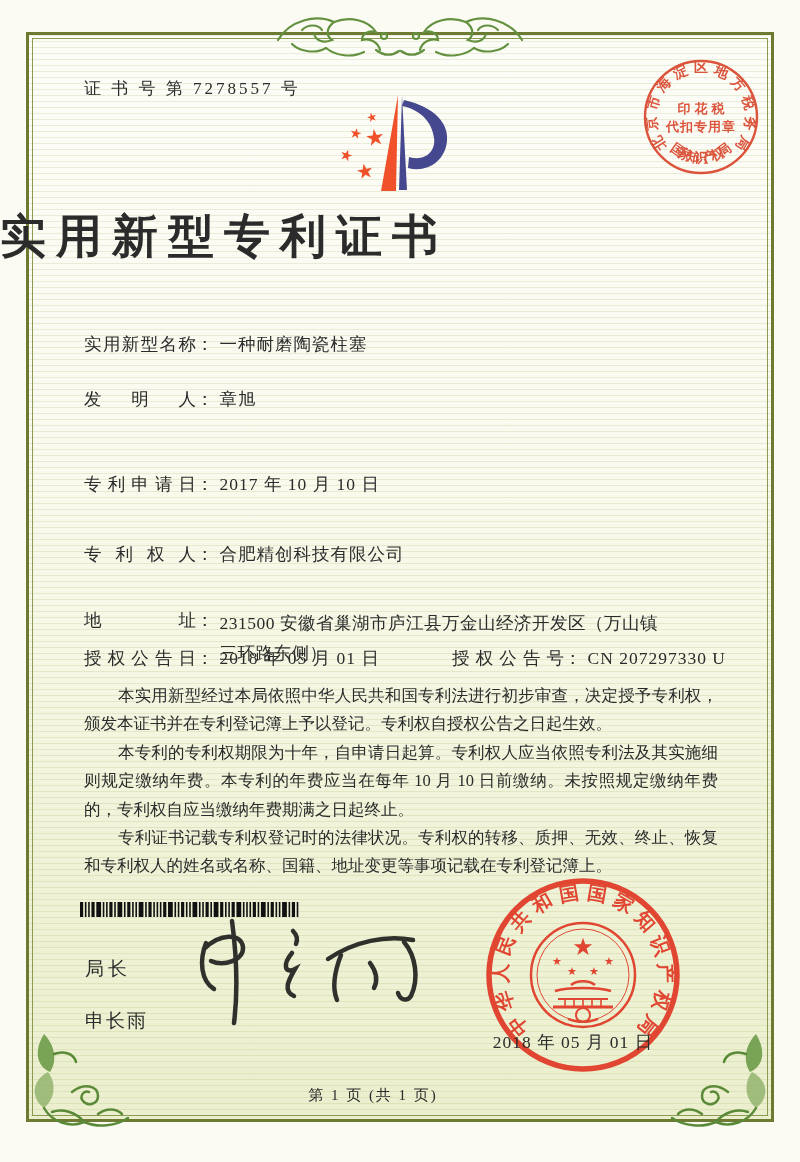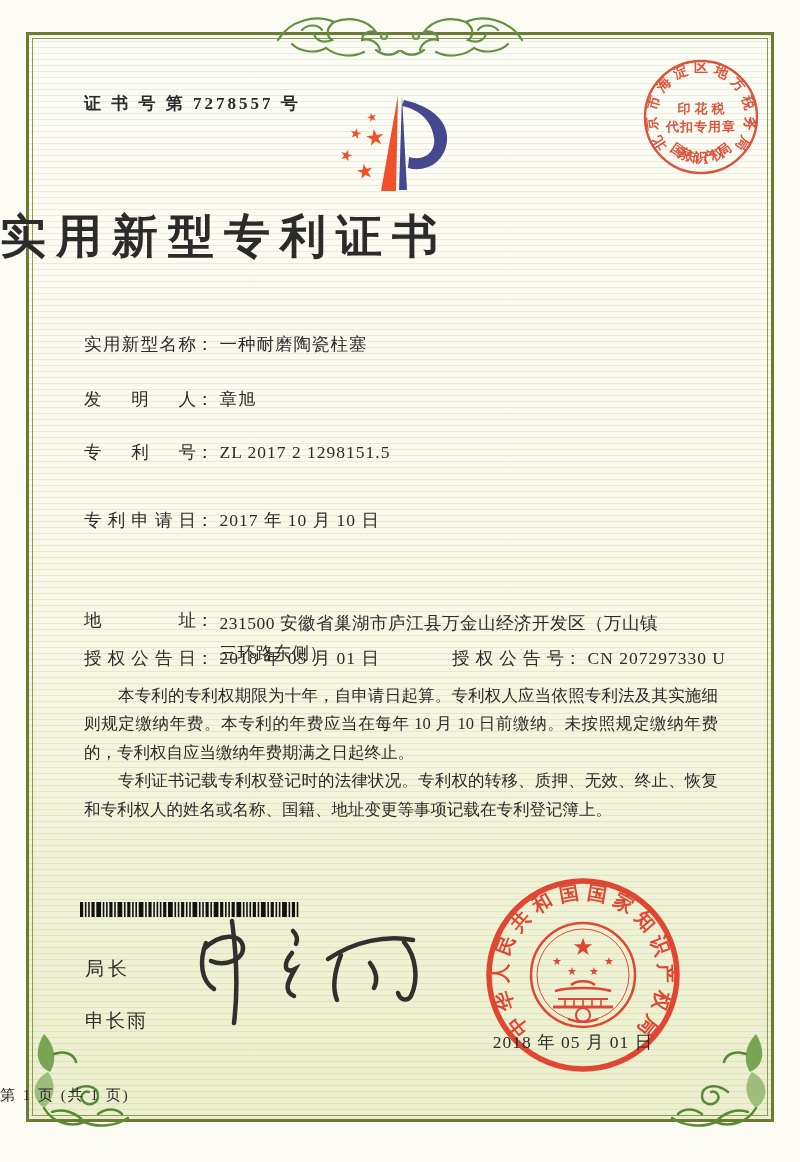--- a/index.html
+++ b/index.html
@@ -13,21 +13,21 @@
          background:
            repeating-linear-gradient(180deg, rgba(158,175,98,.20) 0 1px, rgba(255,255,255,0) 1px 6px),
            linear-gradient(180deg,#fdfdf8 0%,#fbfaf0 35%,#f6f7e4 58%,#eff2d6 78%,#ecefce 100%);}
   .frame-inner{position:absolute;inset:3px;border:1px solid #8d9a52;}
   
   .ornament{position:absolute;z-index:3;}
   .top-ornament{left:272px;top:6px;}
   .corner-bl{left:18px;top:1030px;}
   .corner-br{right:18px;top:1030px;transform:scaleX(-1);}
   
-  .cert-no{position:absolute;left:84px;top:92px;font-size:17px;letter-spacing:3px;z-index:4;font-weight:bold;}
+  .cert-no{position:absolute;left:84px;top:77px;font-size:17px;letter-spacing:3px;z-index:4;}
   .logo{position:absolute;left:332px;top:78px;z-index:4;}
   .tax-stamp{position:absolute;left:642px;top:58px;z-index:5;opacity:.92;}
   .title{position:absolute;left:0;width:100%;top:206px;text-align:left;
          font-size:46px;font-weight:700;letter-spacing:10px;z-index:4;}
   
   .field{position:absolute;left:84px;font-size:17.5px;z-index:4;white-space:nowrap;}
   .f-label{display:inline-block;width:112px;text-align:justify;text-align-last:justify;}
   .f-colon{display:inline-block;}
   .f-value{display:inline-block;margin-left:6px;letter-spacing:1px;}
   .field.addr{white-space:normal;}
@@ -42,21 +42,21 @@
   .officer-title{position:absolute;left:85px;top:956px;font-size:19px;letter-spacing:4px;z-index:4;
                  font-family:"Liberation Sans","DejaVu Sans",sans-serif;text-align:right;}
   .officer-name{position:absolute;left:85px;top:1008px;font-size:19px;letter-spacing:2px;z-index:4;
                 font-family:"Liberation Sans","DejaVu Sans",sans-serif;}
   .signature{position:absolute;left:180px;top:903px;z-index:5;}
   .seal{position:absolute;left:478px;top:870px;z-index:4;opacity:.93;}
   .seal-ring text{font-weight:700;}
   .tax-ring text{font-weight:700;}
   .seal-date{position:absolute;left:483px;top:1030px;width:180px;text-align:center;
              font-size:17.5px;letter-spacing:1px;z-index:6;}
-  .footer{position:absolute;left:0;width:746px;top:1086px;text-align:left;
+  .footer{position:absolute;left:0;width:746px;top:1086px;text-align:center;
           font-size:15px;letter-spacing:2px;z-index:4;}
 </style>
 </head>
 <body>
 
 <div class="sheet">
 
   <div class="frame">
     <div class="frame-inner"></div>
   </div>
@@ -135,37 +135,38 @@
   </svg>
 
   <div class="title">实用新型专利证书</div>
 
   <div class="field" style="top:332px">
     <span class="f-label">实用新型名称</span><span class="f-colon">：</span><span class="f-value">一种耐磨陶瓷柱塞</span>
   </div>
   <div class="field" style="top:387px">
     <span class="f-label">发明人</span><span class="f-colon">：</span><span class="f-value">章旭</span>
   </div>
-  <div class="field" style="top:440px">
-    <span class="f-label">专利号</span><span class="f-colon">：</span><span class="f-value">ZL 2017 2 1298151.5</span>
-  </div>
-  <div class="field" style="top:508px">
+  <div class="field" style="top:472px">
     <span class="f-label">专利申请日</span><span class="f-colon">：</span><span class="f-value">2017 年 10 月 10 日</span>
+  </div>
+  <div class="field" style="top:542px">
+    <span class="f-label">专利权人</span><span class="f-colon">：</span><span class="f-value">合肥精创科技有限公司</span>
   </div>
   <div class="field addr" style="top:608px">
     <span class="f-label">地址</span><span class="f-colon" style="vertical-align:top">：</span><span class="f-value">231500 安徽省巢湖市庐江县万金山经济开发区（万山镇三环路东侧）</span>
   </div>
   <div class="field" style="top:646px">
     <span class="f-label">授权公告日</span><span class="f-colon">：</span><span class="f-value">2018 年 05 月 01 日</span>
     <span class="grant-right">
       <span class="f-label">授权公告号</span><span class="f-colon">：</span><span class="f-value">CN 207297330 U</span>
     </span>
   </div>
 
   <div class="paras">
+    <p>本实用新型经过本局依照中华人民共和国专利法进行初步审查，决定授予专利权，颁发本证书并在专利登记簿上予以登记。专利权自授权公告之日起生效。</p>
     <p>本专利的专利权期限为十年，自申请日起算。专利权人应当依照专利法及其实施细则规定缴纳年费。本专利的年费应当在每年 10 月 10 日前缴纳。未按照规定缴纳年费的，专利权自应当缴纳年费期满之日起终止。</p>
     <p>专利证书记载专利权登记时的法律状况。专利权的转移、质押、无效、终止、恢复和专利权人的姓名或名称、国籍、地址变更等事项记载在专利登记簿上。</p>
   </div>
 
   <svg class="barcode" width="220" height="15" preserveAspectRatio="none" viewBox="0 0 221.20000000000013 15">
       <rect x="0" y="0" width="3.2" height="15" fill="#111"></rect>
       <rect x="4.9" y="0" width="1.6" height="15" fill="#111"></rect>
       <rect x="8.2" y="0" width="1.6" height="15" fill="#111"></rect>
       <rect x="11.5" y="0" width="3.2" height="15" fill="#111"></rect>
       <rect x="16.4" y="0" width="4.800000000000001" height="15" fill="#111"></rect>

